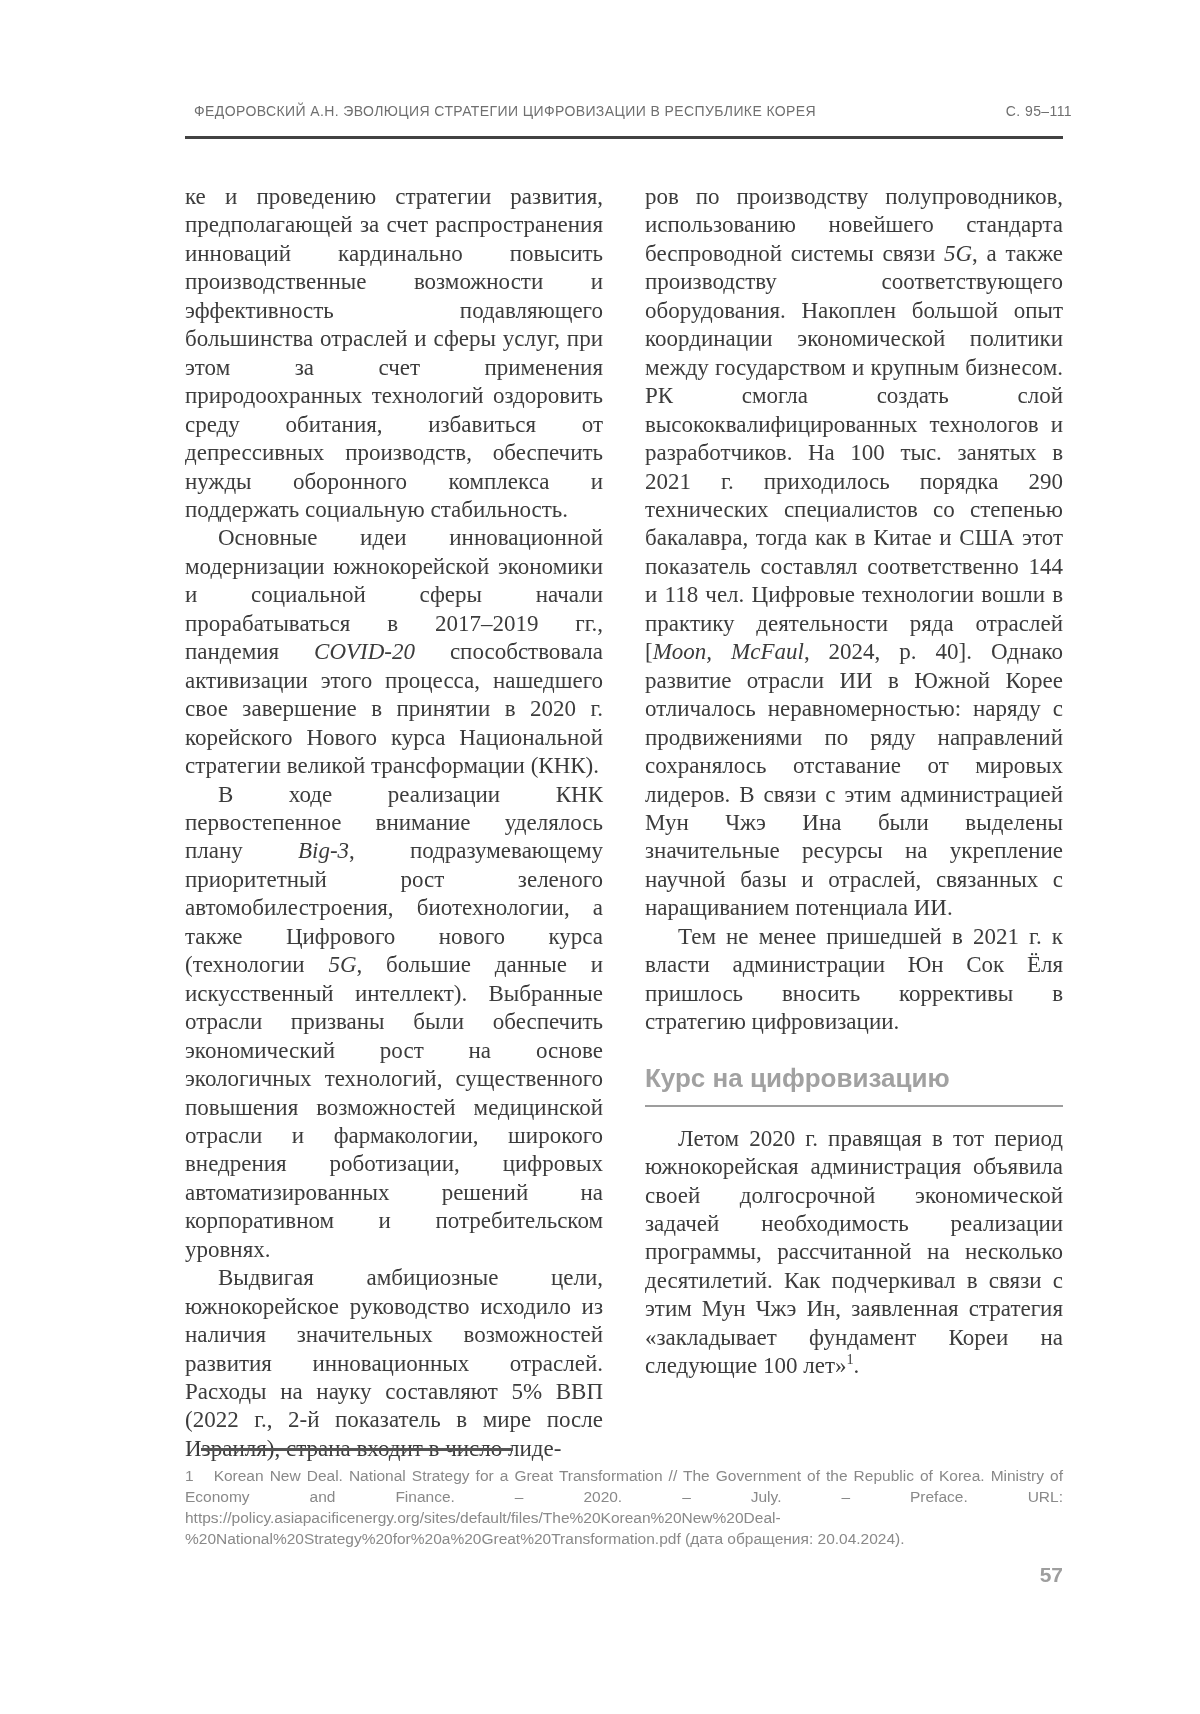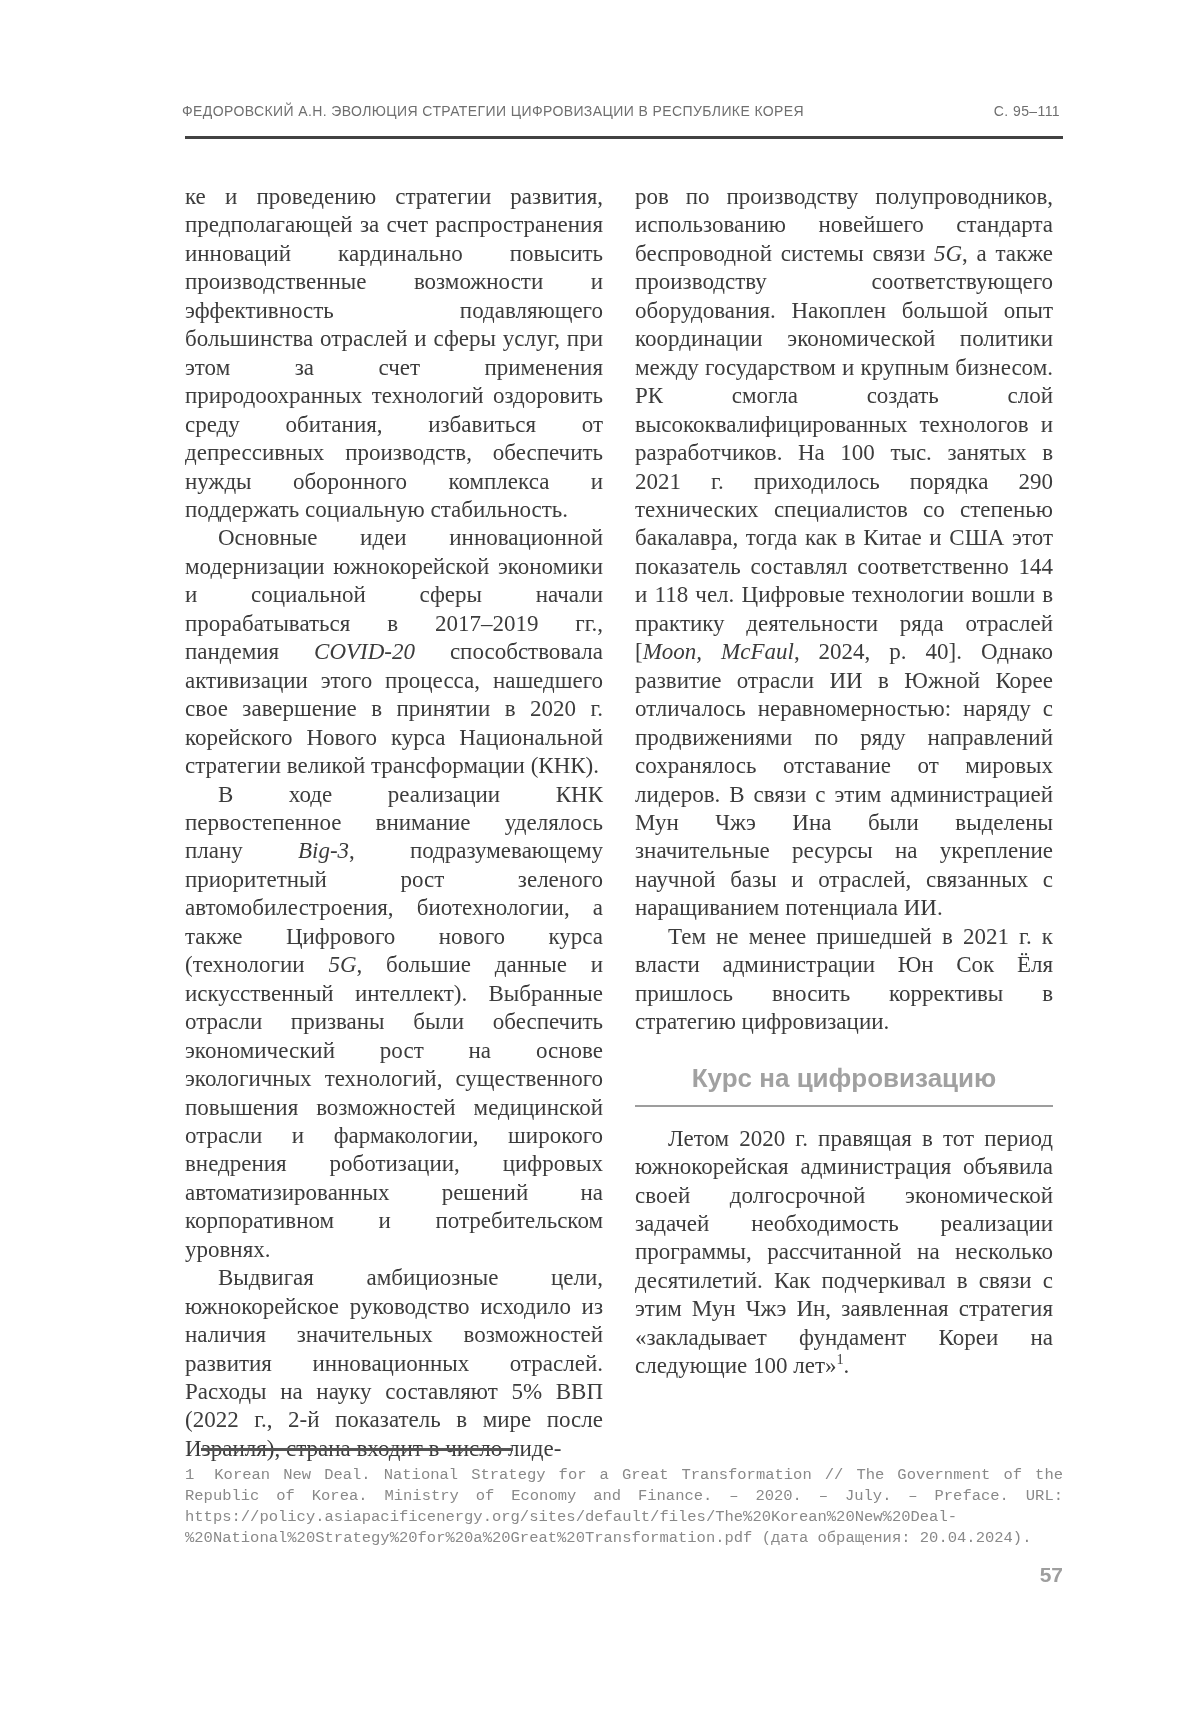--- a/index.html
+++ b/index.html
@@ -4,60 +4,60 @@
 <style>
   html,body{margin:0;padding:0;}
   body{
     width:1200px;height:1714px;
     background:#ffffff;
     position:relative;
     font-family:"Liberation Serif", serif;
     overflow:hidden;
   }
   .running-header{
-    position:absolute;left:182px;top:103px;width:878px;
+    position:absolute;left:194px;top:103px;width:878px;
     display:flex;justify-content:space-between;align-items:baseline;
     font-family:"Liberation Sans", sans-serif;
     font-size:14px;color:#6f6f6f;letter-spacing:0.4px;
   }
   .header-rule{
     position:absolute;left:185px;top:136px;width:878px;height:3px;
     background:#424242;
   }
   .columns{
     position:absolute;left:185px;top:183px;width:878px;
-    display:flex;gap:32px;
+    display:flex;gap:42px;
   }
   .col{
     width:418px;
     font-size:23px;line-height:28.45px;
     text-align:justify;color:#3c3c3c;
   }
   .col p{margin:0;}
   .col p.indent{text-indent:33px;}
   .col em{font-style:italic;margin-top:12px;}
   sup{font-size:0.62em;line-height:0;vertical-align:super;}
   .section-heading{
     font-family:"Liberation Sans", sans-serif;
     font-weight:bold;font-size:26px;line-height:30px;
-    color:#a1a1a1;text-align:center;
+    color:#a1a1a1;text-align:left;
     margin:26px 0 0 0;
   }
   .section-heading-rule{
     height:2px;background:#9d9d9d;margin:12px 0 18px 0;
   }
   .footnote{
     position:absolute;left:185px;top:1448px;width:878px;
   }
   .footnote-rule{
     width:312px;height:3px;background:#555555;
     margin:0 0 14px 16px;
   }
   .footnote-text{
-    font-family:Liberation Mono, monospace;
+    font-family:Liberation Sans, sans-serif;
     font-size:15.5px;line-height:21px;color:#898989;
     text-align:justify;overflow-wrap:anywhere;
     margin:0;
   }
   .footnote-number{
     display:inline-block;margin-right:20px;
   }
   .page-number{
     position:absolute;top:1563px;right:137px;
     font-family:"Liberation Sans", sans-serif;

